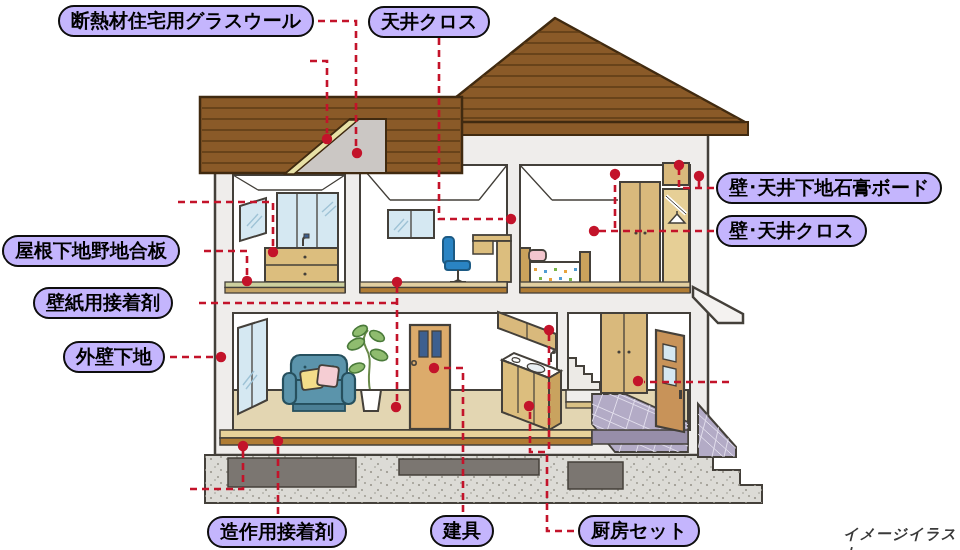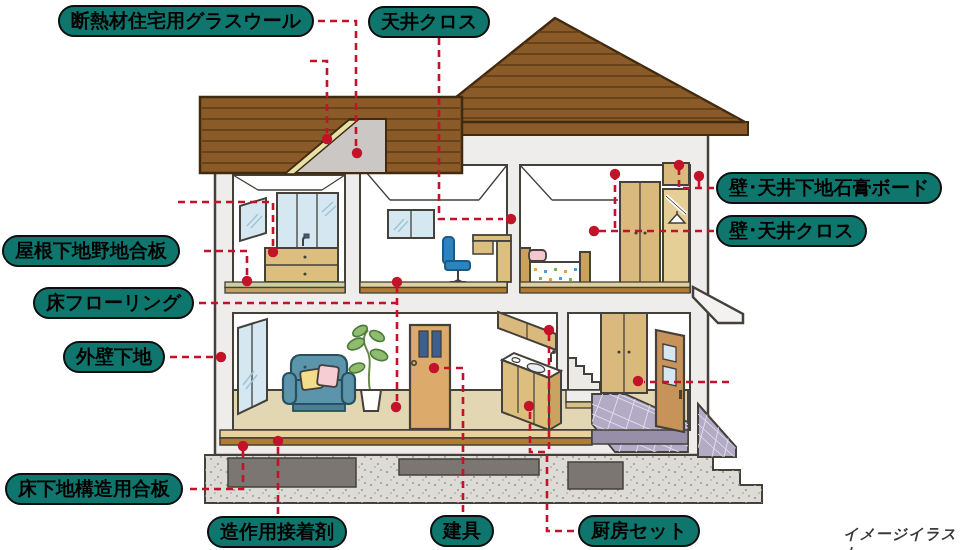--- a/index.html
+++ b/index.html
@@ -1,19 +1,19 @@
 <!DOCTYPE html>
 <html><head>
 <meta charset="utf-8">
 <style>
   html,body{margin:0;padding:0;background:#fff;}
   .stage{position:relative;width:960px;height:550px;background:#ffffff;overflow:hidden;
          font-family:"DejaVu Sans",sans-serif;}
   .art{position:absolute;left:0;top:0;}
-  .pill{position:absolute;background:#0f766e;border:2.5px solid #0e0e0e;border-radius:999px;
+  .pill{position:absolute;background:#c4b5fd;border:2.5px solid #0e0e0e;border-radius:999px;
         padding:1px 11px;font-size:19px;font-weight:bold;color:#000;white-space:nowrap;
         line-height:1.35;z-index:5;}
   .caption{position:absolute;left:843px;top:525px;font-size:15px;font-weight:bold;
            font-style:italic;color:#3a3a3a;letter-spacing:1px;z-index:5;}
 </style>
 </head>
 <body>
 
 <div class="stage">
 
@@ -241,23 +241,22 @@
     <circle cx="679" cy="165" r="5.2"></circle>
     <circle cx="699" cy="176" r="5.2"></circle>
     <circle cx="594" cy="231" r="5.2"></circle>
     <circle cx="615" cy="174" r="5.2"></circle>
   </g>
 </svg>
 
 <div class="pill" style="left:58px;top:5px">断熱材住宅用グラスウール</div>
 <div class="pill" style="left:368px;top:6px">天井クロス</div>
 <div class="pill" style="left:2px;top:235px">屋根下地野地合板</div>
-<div class="pill" style="left:33px;top:287px">床フローリング</div>
+<div class="pill" style="left:33px;top:287px">壁紙用接着剤</div>
 <div class="pill" style="left:63px;top:341px">外壁下地</div>
-<div class="pill" style="left:5px;top:473px">床下地構造用合板</div>
 <div class="pill" style="left:207px;top:516px">造作用接着剤</div>
 <div class="pill" style="left:430px;top:515px">建具</div>
 <div class="pill" style="left:578px;top:515px">厨房セット</div>
 <div class="pill" style="left:716px;top:172px">壁･天井下地石膏ボード</div>
 <div class="pill" style="left:716px;top:215px">壁･天井クロス</div>
 
 <div class="caption">イメージイラスト</div>
 
 </div>
 

